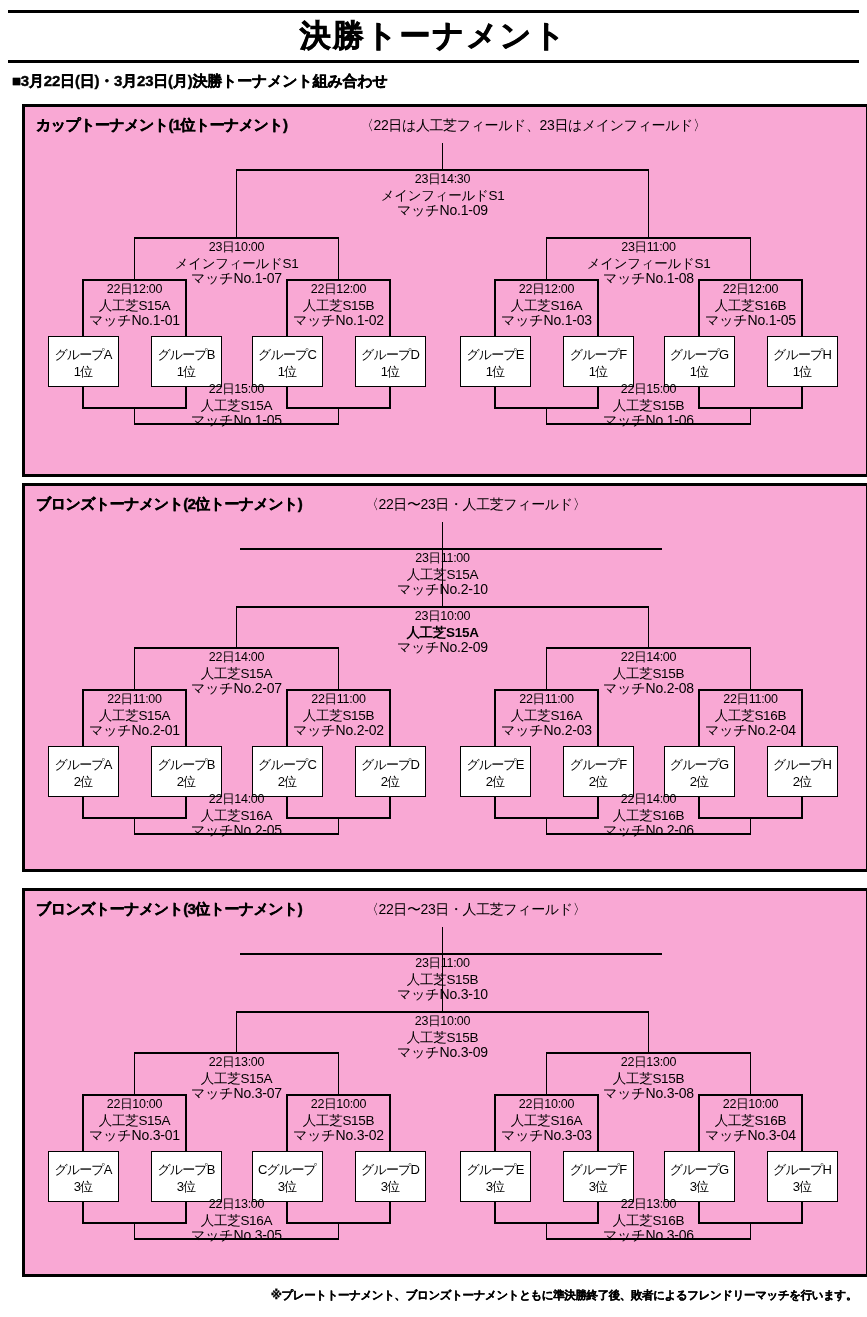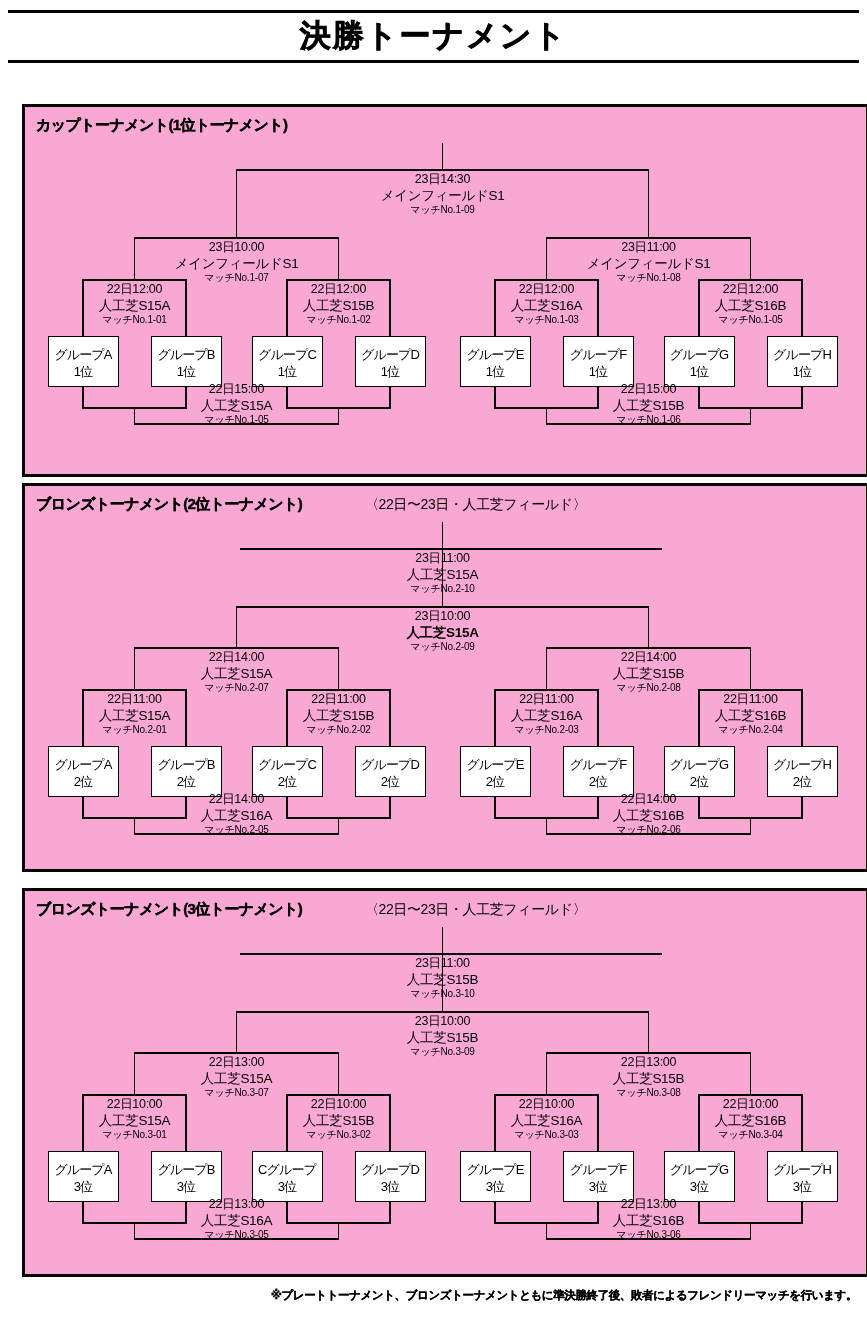--- a/index.html
+++ b/index.html
@@ -93,41 +93,43 @@
     white-space:nowrap;
   }
   .match .t{
     display:block;font-size:12.5px;line-height:15px;letter-spacing:-0.3px;
   }
   .match .v2{
     display:block;font-size:13.5px;line-height:17px;letter-spacing:-0.3px;
   }
   .match .v2.bold{font-weight:bold;}
   .match .no{
-    display:block;font-size:10px;line-height:12px;letter-spacing:-0.2px;
+    display:block;font-size:14px;line-height:12px;letter-spacing:-0.2px;
   }
 
   .footnote{
     position:absolute;left:0;top:1288px;width:857px;
     text-align:right;
     font-size:11.5px;font-weight:bold;letter-spacing:-0.4px;
     -webkit-text-stroke:0.25px #000;
   }
 </style>
 </head>
 <body>
 
 <div id="page">
 
   <div class="rule rule-top"></div>
   <div class="main-title">決勝トーナメント</div>
   <div class="rule rule-bot"></div>
+  <div class="subhead">■3月22日(日)・3月23日(月)決勝トーナメント組み合わせ</div>
 
   <div class="section" id="sec1">
     <div class="sec-title">カップトーナメント(1位トーナメント)</div>
+    <div class="sec-venue">〈22日は人工芝フィールド、23日はメインフィールド〉</div>
     <div class="canvas" id="c1">
         <div class="team" style="left: 22.5px; top: 229px;">
           <span class="g">グループA</span>
           <span class="r">1位</span>
         </div>
         <div class="team" style="left: 125.5px; top: 229px;">
           <span class="g">グループB</span>
           <span class="r">1位</span>
         </div>
         <div class="team" style="left: 226.5px; top: 229px;">

